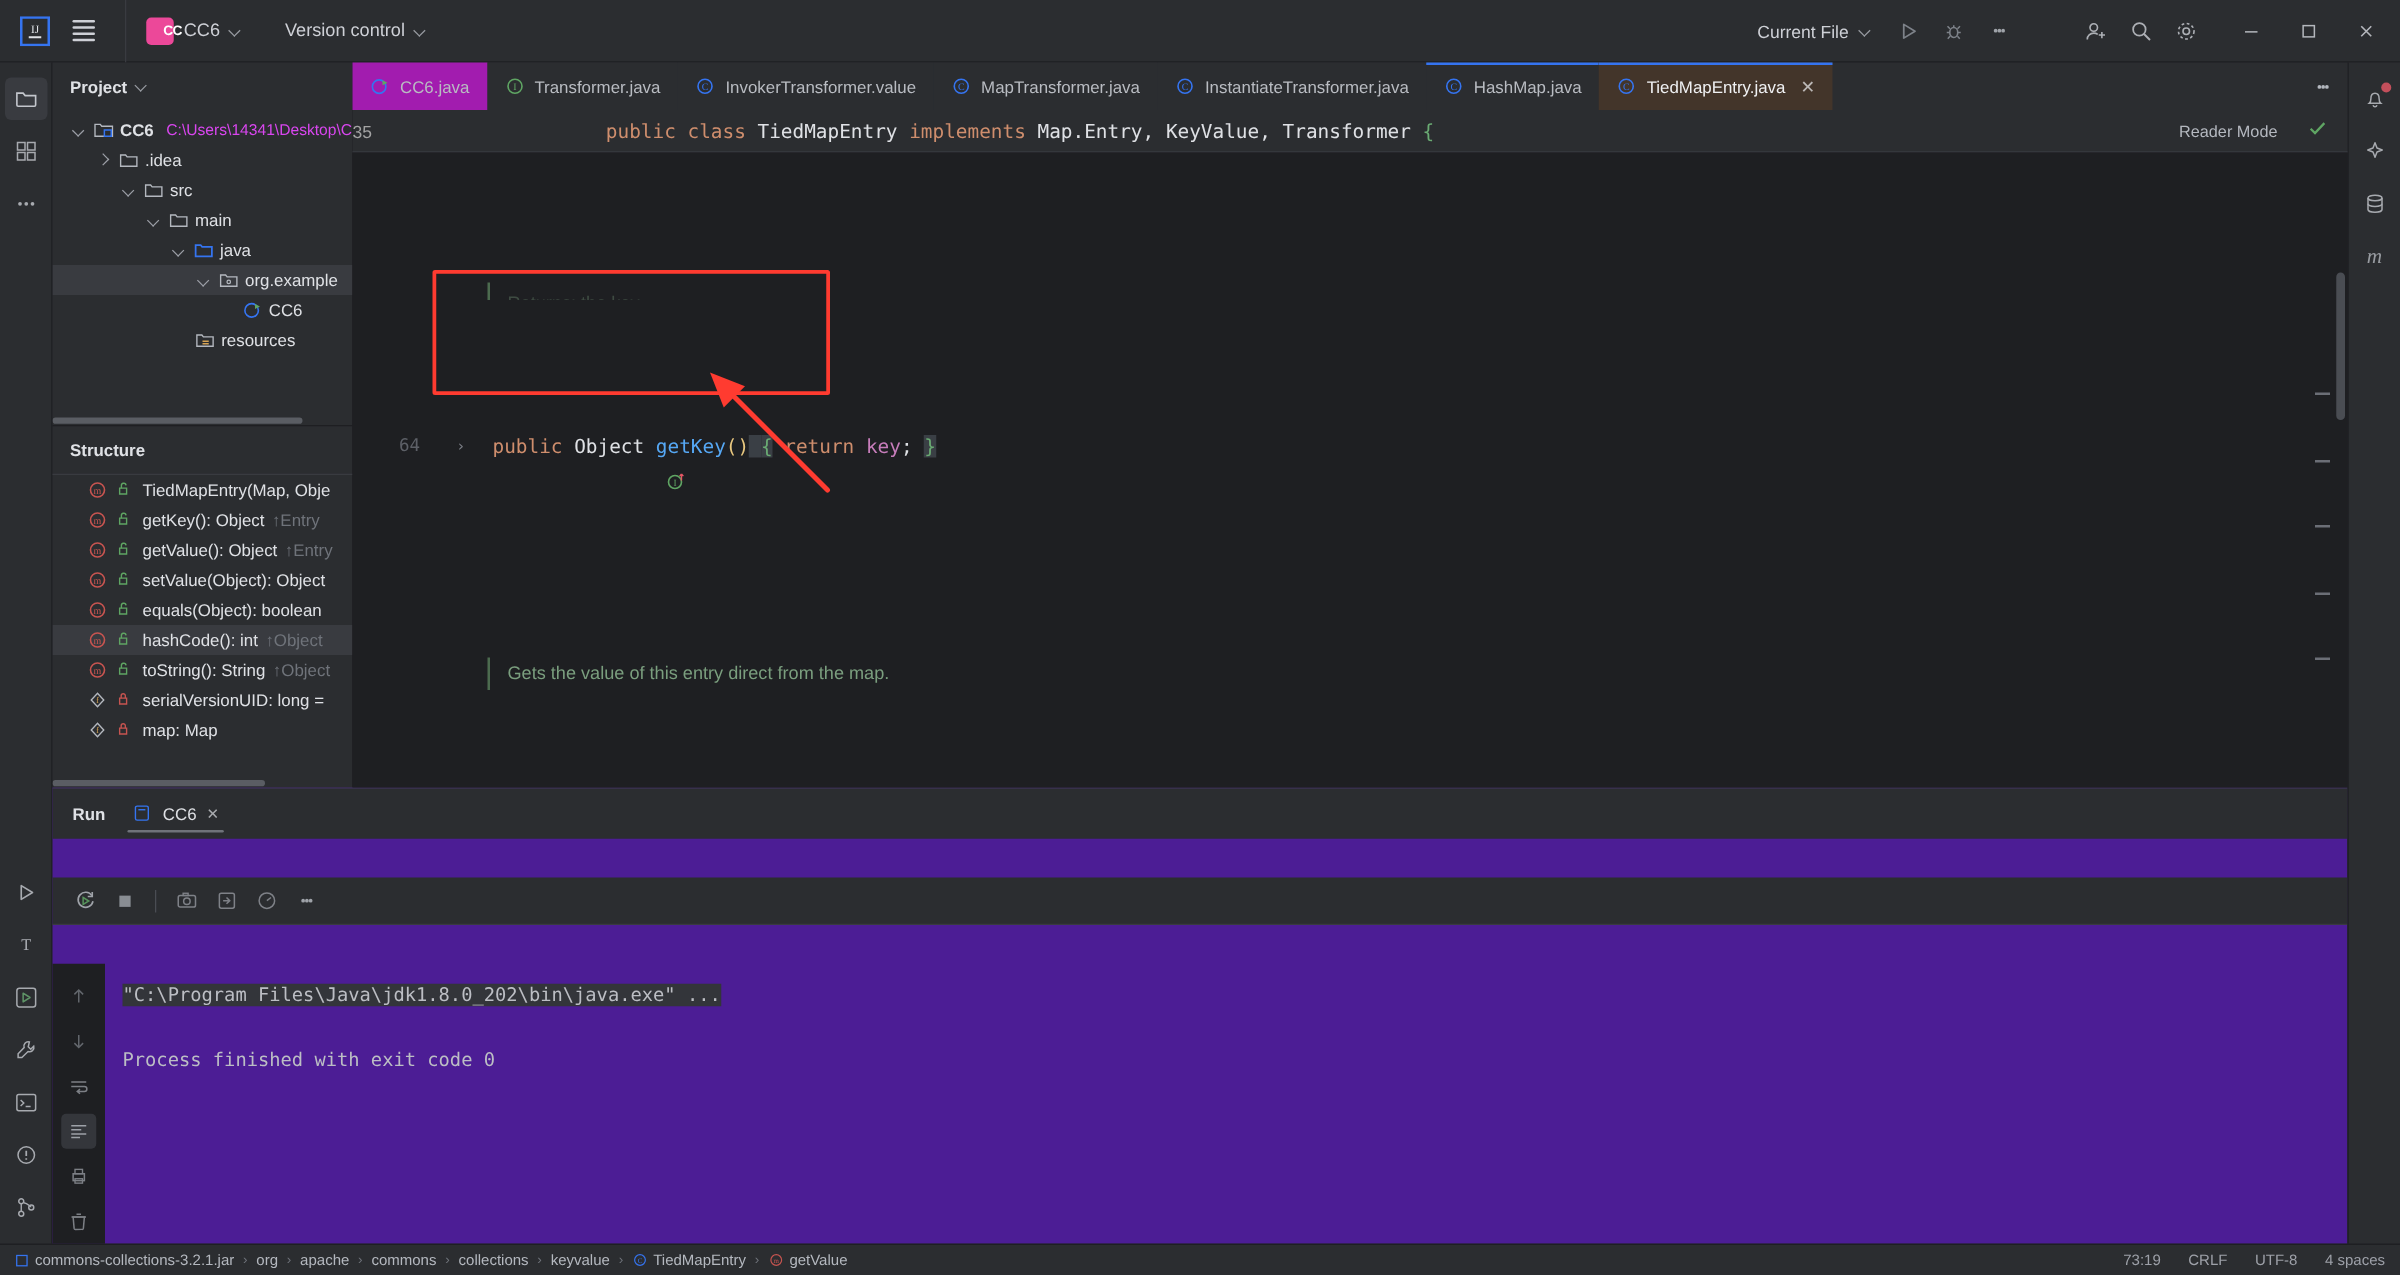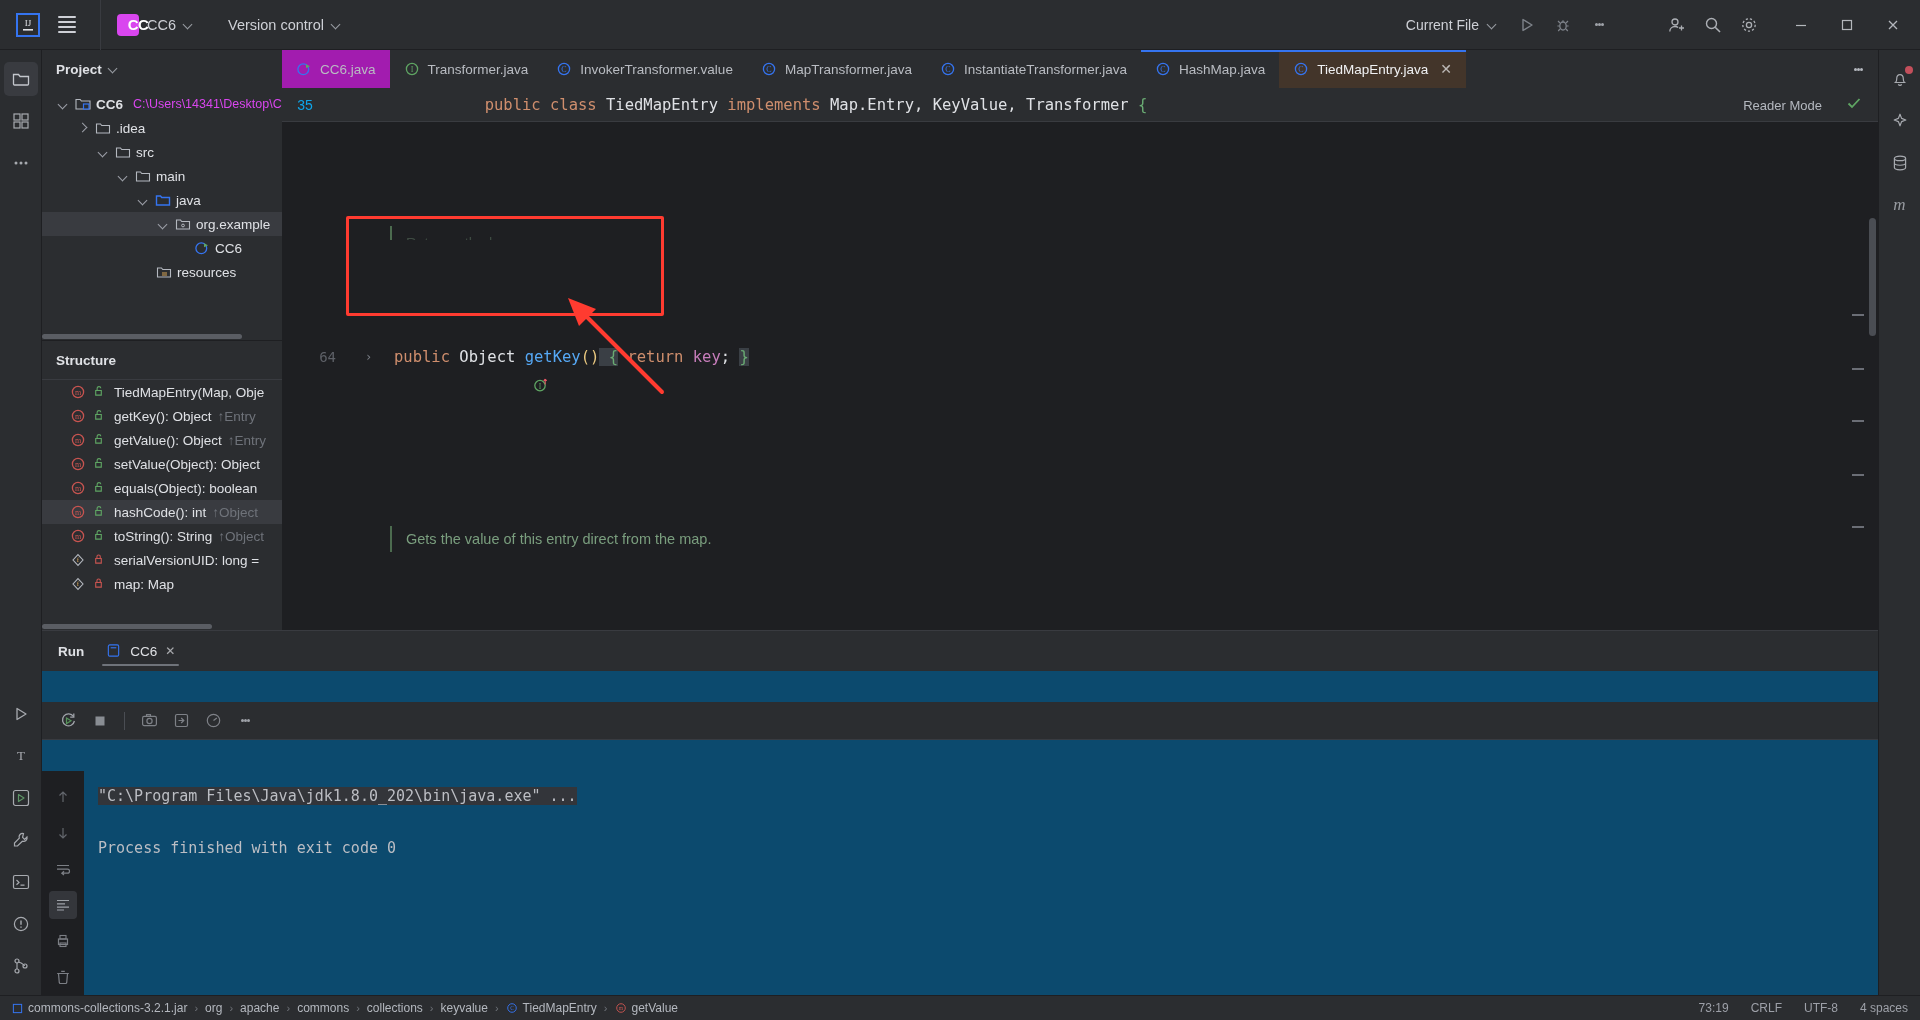--- a/index.html
+++ b/index.html
@@ -26,22 +26,22 @@
   .hamburger { width: 34px; height: 34px; display: flex; align-items: center; justify-content: center; margin-right: 8px; }
   .hamburger span { display: block; }
   .ham-lines { width: 18px; }
   .ham-lines i { display: block; height: 2px; background: #ced0d6; margin: 3px 0; border-radius: 1px; }
   .divider-v { width: 1px; height: 50px; background: #393b40; margin: 0 6px; }
 
   .proj-chip {
     display: flex; align-items: center; gap: 8px; padding: 4px 8px; border-radius: 5px; cursor: default;
   }
   .proj-badge {
-    width: 22px; height: 22px; background: #d946ef; color: #fff; border-radius: 4px;
-    font-size: 15px; font-weight: bold; display: flex; align-items: center; justify-content: center;
+    width: 22px; height: 22px; background: #ec4899; color: #fff; border-radius: 4px;
+    font-size: 11px; font-weight: bold; display: flex; align-items: center; justify-content: center;
     letter-spacing: -0.5px;
     padding-left: 20px;
   }
   .proj-name { font-size: 14.5px; color: #ced0d6; }
   .chev { width: 10px; height: 10px; position: relative; opacity: .8; }
   .chev::before {
     content: ''; position: absolute; left: 0; top: 1px;
     width: 6px; height: 6px; border-right: 1.4px solid #b4b8bf; border-bottom: 1.4px solid #b4b8bf;
     transform: rotate(45deg);
   }
@@ -146,21 +146,21 @@
   .etab .closex { opacity: .7; font-size: 14px; margin-left: 4px; }
   .tabs-tail { margin-left: auto; display: flex; align-items: center; padding-right: 6px; }
   .kebab { width: 28px; height: 28px; display: flex; align-items: center; justify-content: center; }
   .kebab i { display: block; width: 3px; height: 3px; background: #b4b8bf; border-radius: 50%; margin: 1.5px 0; }
 
   
   .sticky-head {
     height: 34px; flex: 0 0 34px; display: flex; align-items: center;
     background: #2b2d30; border-bottom: 1px solid #393b40; position: relative;
   }
-  .sticky-head .gutnum { width: 62px; text-align: center; padding-right: 16px; color: #0ea5e9; font-size: 14px; }
+  .sticky-head .gutnum { width: 62px; text-align: left; padding-right: 16px; color: #a3a3a3; font-size: 14px; }
   .reader-mode {
     position: absolute; right: 56px; top: 50%; transform: translateY(-50%);
     font-size: 13px; color: #b4b8bf;
   }
   .okcheck { position: absolute; right: 16px; top: 50%; transform: translateY(-50%); }
 
   .editorarea { flex: 1 1 auto; position: relative; overflow: hidden; background: #1e1f22; }
   .code {
     font-family: "DejaVu Sans Mono", monospace; font-size: 15.5px; line-height: 26px;
     white-space: pre; position: relative;
@@ -196,21 +196,21 @@
     position: absolute; right: 2px; width: 7px; background: #4a4d53; border-radius: 4px;
   }
 
   
   .redrect {
     position: absolute; border: 3px solid #ff3b30; border-radius: 2px; pointer-events: none;
   }
   .redarrow { position: absolute; pointer-events: none; }
 
   
-  .runpanel { flex: 0 0 360px; display: flex; flex-direction: column; background: #0c4a6e; border-top: 1px solid #393b40; gap: 31px; }
+  .runpanel { flex: 0 0 360px; display: flex; flex-direction: column; background: #4c1d95; border-top: 1px solid #393b40; gap: 31px; }
   .run-head { height: 40px; flex: 0 0 40px; display: flex; align-items: center; gap: 18px; padding: 0 16px; background: #2b2d30; }
   .run-title { font-size: 13.5px; font-weight: bold; color: #dfe1e5; }
   .run-tab { display: flex; align-items: center; gap: 8px; font-size: 13.5px; color: #dfe1e5; position: relative; height: 40px; padding: 0 4px; }
   .run-tab::after { content: ''; position: absolute; left: 0; right: 0; bottom: 5px; height: 2px; background: #6f737a; border-radius: 2px; }
   .run-toolbar { height: 38px; flex: 0 0 38px; display: flex; align-items: center; gap: 4px; padding: 0 12px; background: #2b2d30; border-bottom: 1px solid #393b40; }
   .rt-btn { width: 28px; height: 28px; display: flex; align-items: center; justify-content: center; opacity: .85; border-radius: 4px; }
   .rt-sep { width: 1px; height: 18px; background: #4a4d53; margin: 0 6px; }
   .run-main { flex: 1 1 auto; display: flex; min-height: 0; }
   .run-sidebar { width: 42px; flex: 0 0 42px; display: flex; flex-direction: column; align-items: center; padding-top: 8px; background: #1e1f22; }
   .run-console { flex: 1 1 auto; padding: 12px 0 0 14px; font-family: "DejaVu Sans Mono", monospace; font-size: 15px; line-height: 26px; color: #bcbec4; overflow: hidden; }

